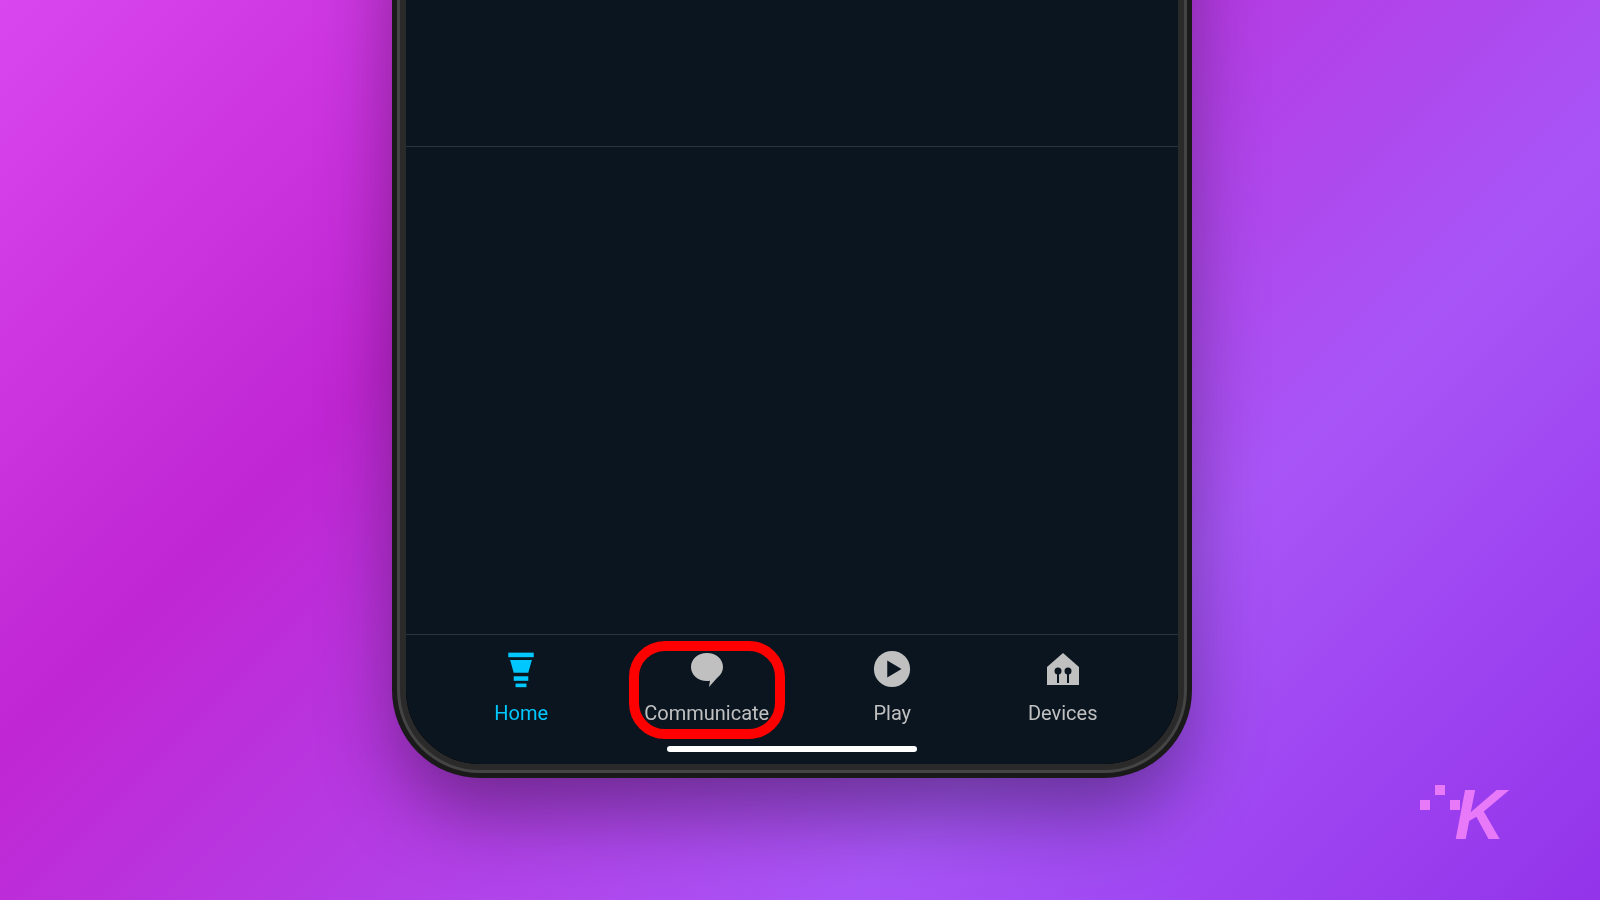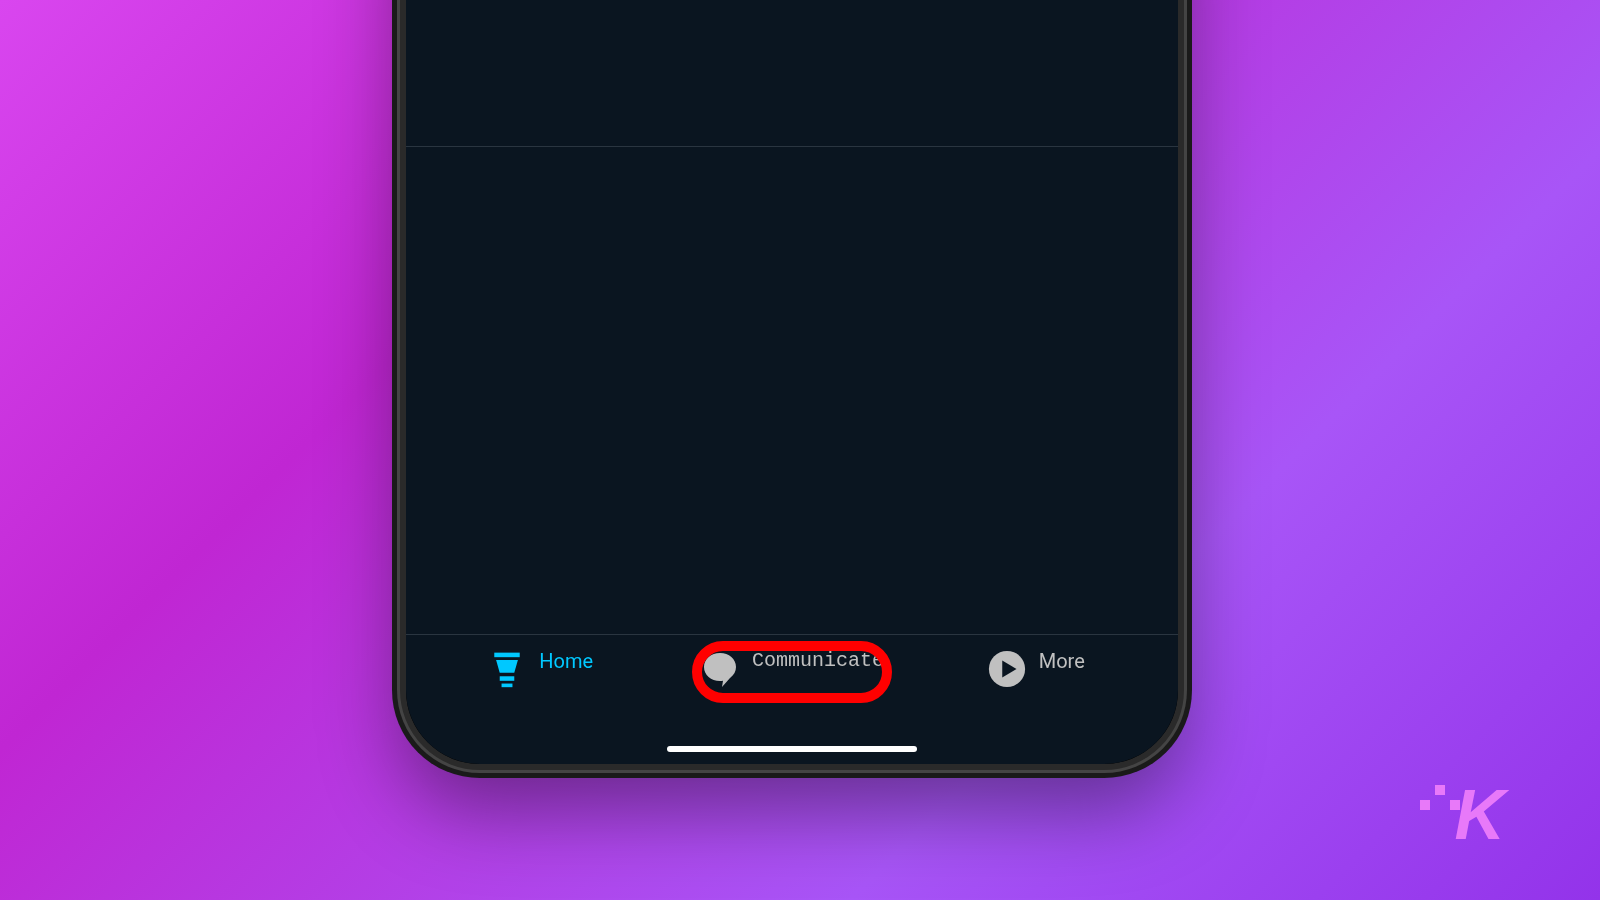--- a/index.html
+++ b/index.html
@@ -64,20 +64,22 @@
       border-top: 1px solid #2a3540;
       display: flex;
       align-items: flex-start;
       justify-content: space-around;
       padding: 14px 30px 0 30px;
       position: relative;
     }
     
     .tab-item {
       display: flex;
+      flex-direction: column;
+      align-items: center;
       gap: 12px;
       cursor: pointer;
       min-width: 110px;
       position: relative;
     }
     
     .tab-icon {
       width: 40px;
       height: 40px;
       display: flex;
@@ -161,40 +163,52 @@
           <svg width="44" height="44" viewBox="0 0 44 44">
             <rect x="8" y="4" width="28" height="5" fill="#00c8ff"></rect>
             <path d="M 10 12 L 34 12 L 30 26 L 14 26 Z" fill="#00c8ff"></path>
             <rect x="14" y="30" width="16" height="5" fill="#00c8ff"></rect>
             <rect x="16" y="38" width="12" height="4" fill="#00c8ff"></rect>
           </svg>
         </div>
         <span class="tab-label">Home</span>
       </div>
 
-      <div class="tab-item" style="min-width:140px;font-family:Liberation Mono, monospace;">
+      <div class="tab-item" style="min-width:140px;">
         <div class="highlight-box"></div>
         <div class="tab-icon">
           <svg width="40" height="40" viewBox="0 0 40 40">
             <path d="M 20 4 C 11 4 4 10 4 18 C 4 26 11 32 20 32 C 21 32 22 32 23 31.8 L 22 38 L 30 29 C 34 26 36 22 36 18 C 36 10 29 4 20 4 Z" fill="#c0c0c0"></path>
           </svg>
         </div>
         <span class="tab-label">Communicate</span>
       </div>
 
       <div class="tab-item">
         <div class="tab-icon">
           <svg width="42" height="42" viewBox="0 0 42 42">
             <circle cx="21" cy="21" r="19" fill="#c0c0c0"></circle>
             <path d="M 16 12 L 16 30 L 31 21 Z" fill="#0a1520"></path>
           </svg>
         </div>
-        <span class="tab-label">More</span>
-      </div>
-
+        <span class="tab-label">Play</span>
+      </div>
+
+      <div class="tab-item">
+        <div class="tab-icon">
+          <svg width="40" height="40" viewBox="0 0 40 40">
+            <path d="M 20 4 L 4 18 L 4 36 L 36 36 L 36 18 Z" fill="#c0c0c0"></path>
+            <circle cx="15" cy="22" r="3.5" fill="#0a1520"></circle>
+            <circle cx="25" cy="22" r="3.5" fill="#0a1520"></circle>
+            <rect x="14" y="24" width="2" height="10" fill="#0a1520"></rect>
+            <rect x="24" y="24" width="2" height="10" fill="#0a1520"></rect>
+          </svg>
+        </div>
+        <span class="tab-label">Devices</span>
+      </div>
 
 
       <div class="home-indicator"></div>
     </div>
   </div>
 </div>
 
 <div class="watermark-dots">
   <div class="watermark-dot"></div>
   <div class="watermark-dot"></div>

